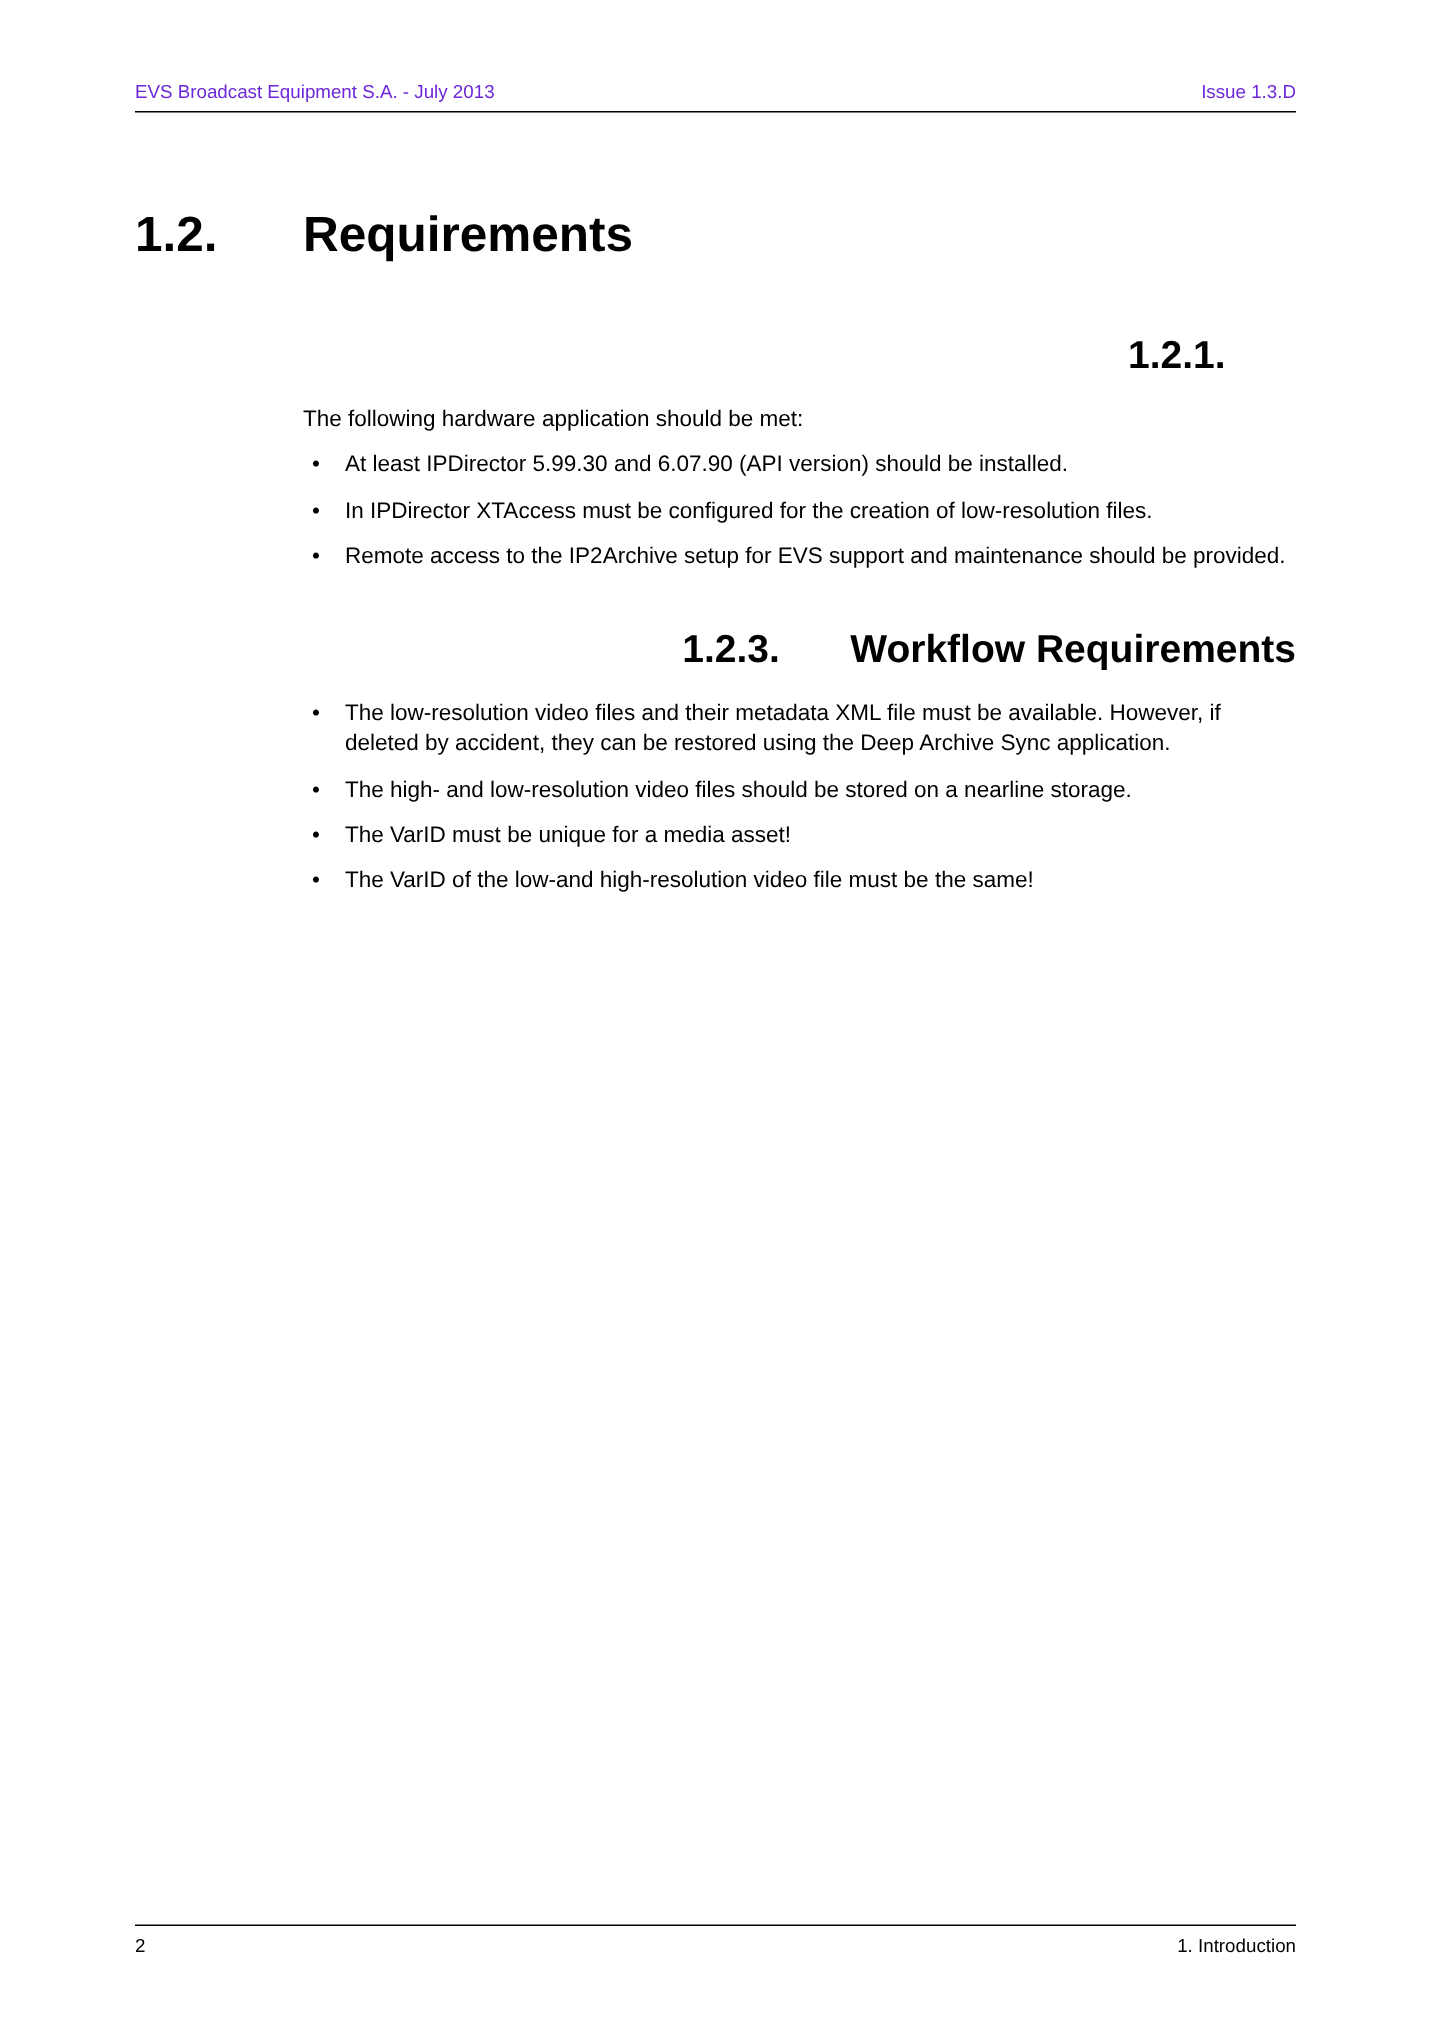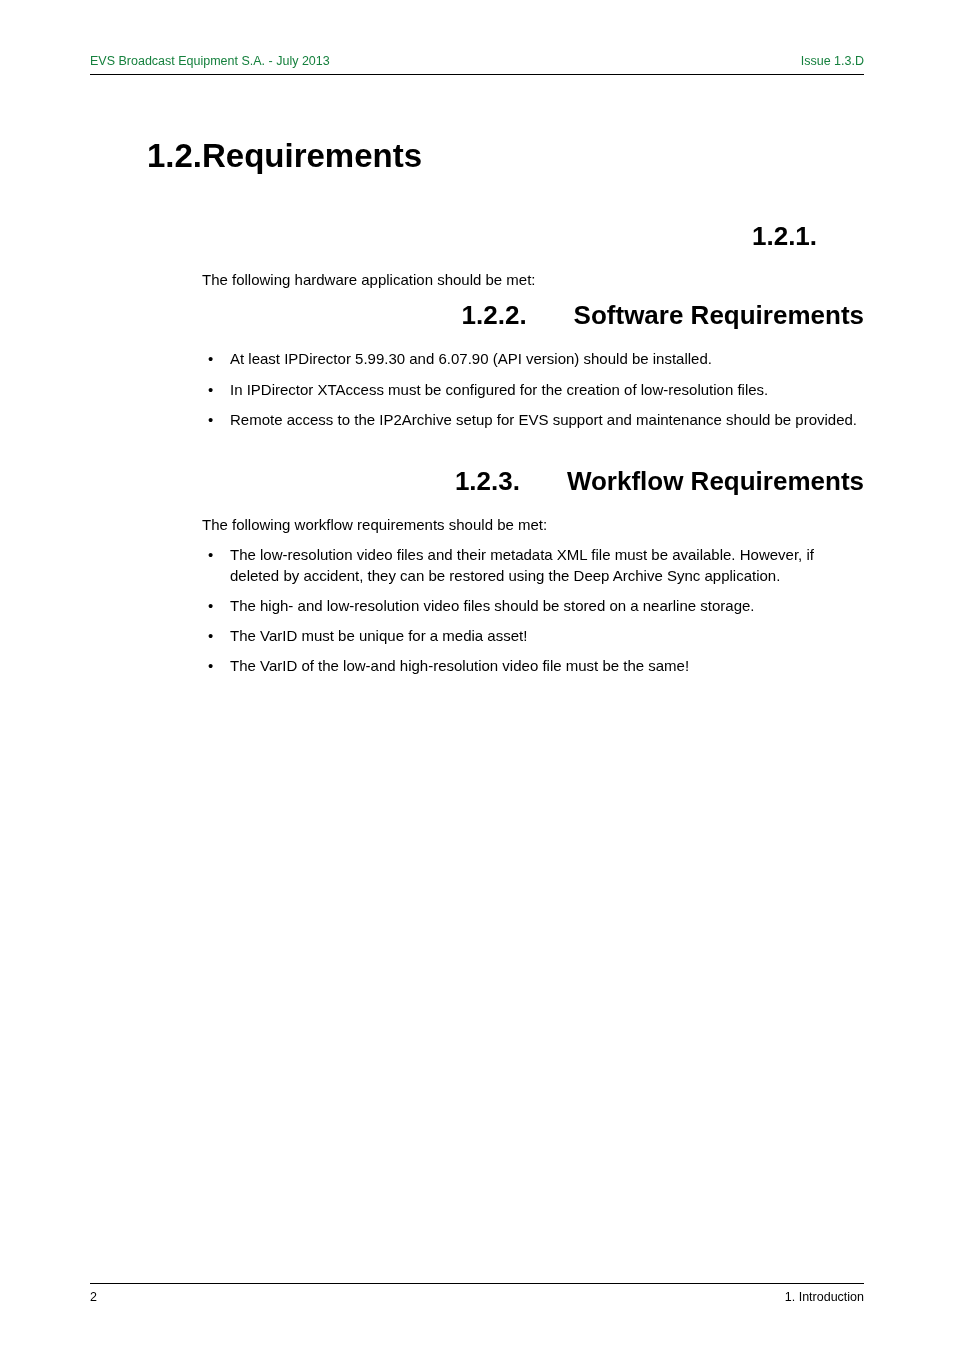--- a/index.html
+++ b/index.html
@@ -17,36 +17,35 @@
     width: 954px;
     height: 1350px;
     position: relative;
     box-sizing: border-box;
     padding: 54px 90px 0 90px;
   }
   .header-row {
     display: flex;
     justify-content: space-between;
     font-size: 12.5px;
-    color: #15803d;
+    color: #6d28d9;
     padding-bottom: 6px;
     border-bottom: 1px solid #000;
     margin-bottom: 62px;
   }
   .h1-row {
     display: flex;
     align-items: baseline;
     margin-bottom: 46px;
   }
   .h1-num {
     font-size: 33px;
     font-weight: 700;
     width: 112px;
     flex-shrink: 0;
-    text-align: right;
   }
   .h1-title {
     font-size: 33px;
     font-weight: 700;
     text-align: right;
   }
   .h2-row {
     display: flex;
     align-items: baseline;
     margin-top: 10px;
@@ -115,38 +114,33 @@
     <span class="h1-title">Requirements</span>
   </div>
 
   <div class="h2-row">
     <span class="h2-num">1.2.1.</span>
   </div>
   <div class="body-block">
     <p class="para">The following hardware application should be met:</p>
   </div>
 
-  <div class="h2-row">
-    <span class="h2-num">1.2.2.</span>
-    <span class="h2-title">Software Requirements</span>
-  </div>
   <div class="body-block">
     <ul class="bullets">
       <li>At least IPDirector 5.99.30 and 6.07.90 (API version) should be installed.</li>
       <li>In IPDirector XTAccess must be configured for the creation of low-resolution files.</li>
       <li>Remote access to the IP2Archive setup for EVS support and maintenance should be provided.</li>
     </ul>
   </div>
 
   <div class="h2-row">
     <span class="h2-num">1.2.3.</span>
     <span class="h2-title">Workflow Requirements</span>
   </div>
   <div class="body-block">
-    <p class="para">The following workflow requirements should be met:</p>
     <ul class="bullets">
       <li>The low-resolution video files and their metadata XML file must be available. However, if deleted by accident, they can be restored using the Deep Archive Sync application.</li>
       <li>The high- and low-resolution video files should be stored on a nearline storage.</li>
       <li>The VarID must be unique for a media asset!</li>
       <li>The VarID of the low-and high-resolution video file must be the same!</li>
     </ul>
   </div>
 
   <div class="footer">
     <span>2</span>

